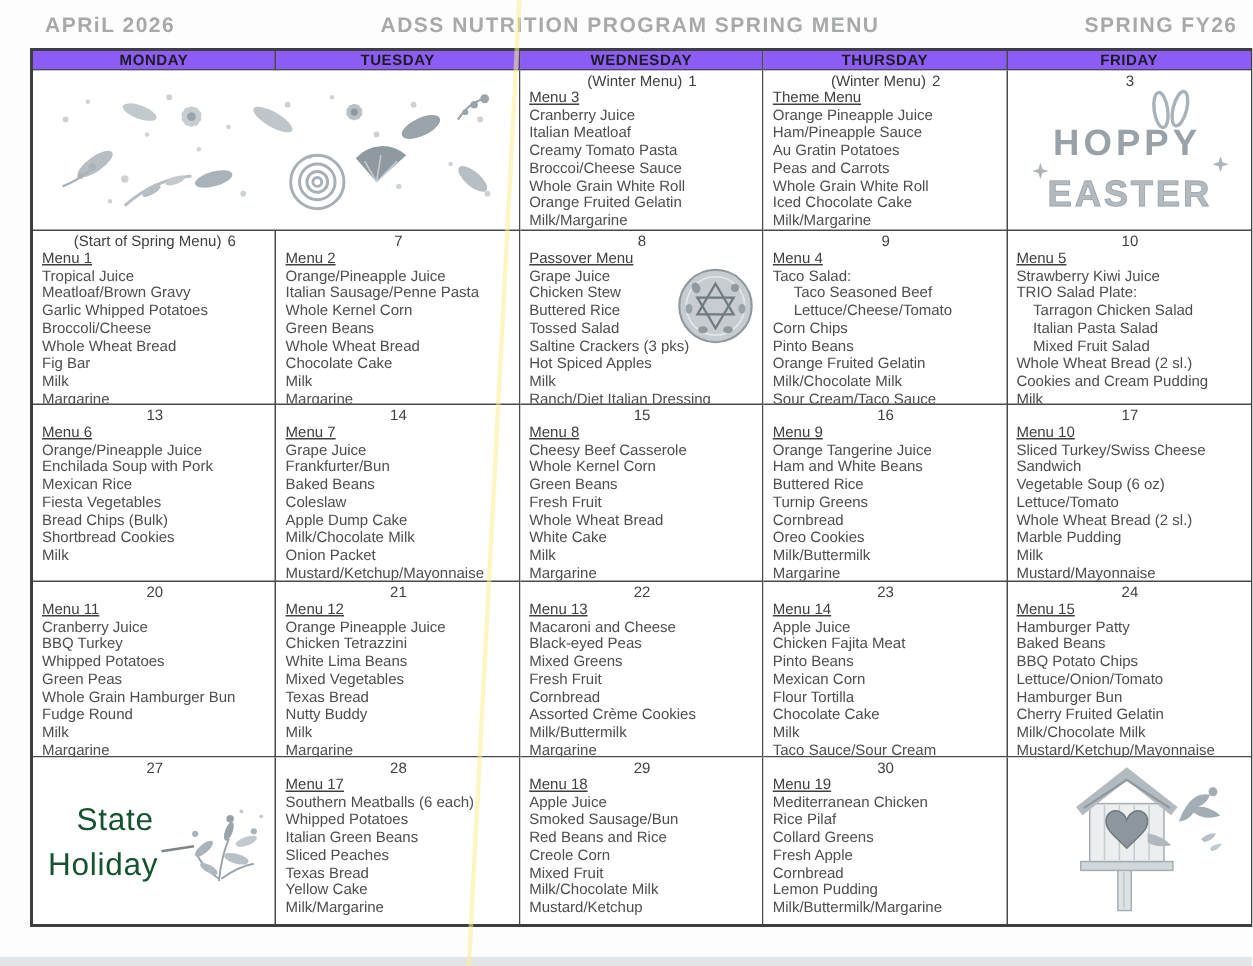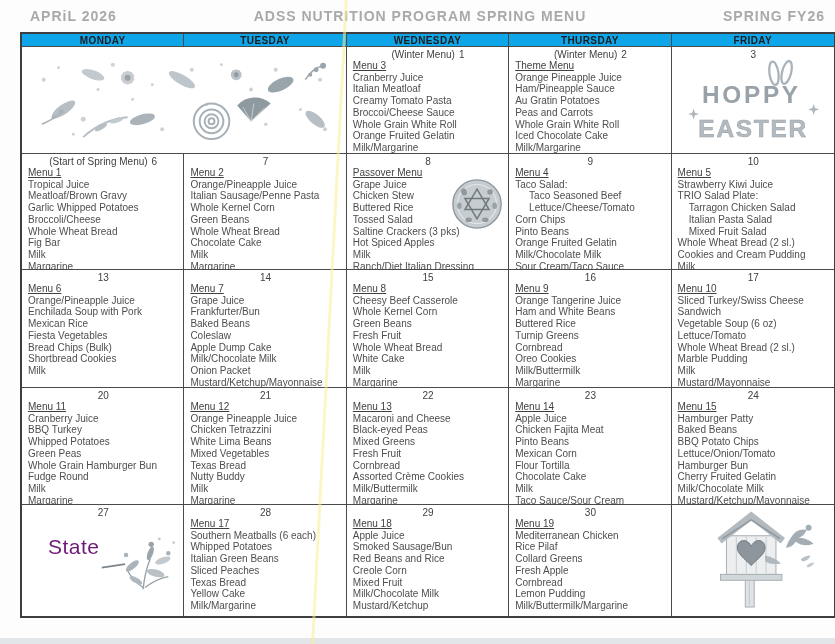--- a/index.html
+++ b/index.html
@@ -27,21 +27,21 @@
     grid-template-columns:repeat(5,1fr);
     grid-template-rows:13px 107px 116px 118px 117px 111px;
     border:2px solid #3e3e40;
     background:#fff;
     box-sizing:content-box;
   }
   .day-header{
     border-right:1px solid #4a4a4c;border-bottom:1px solid #4a4a4c;
     font-size:10px;font-weight:bold;color:#1c1c1e;
     text-align:center;line-height:13px;letter-spacing:.4px;
-    background:#0ea5e9;
+    background:#8b5cf6;
   }
   .cell{
     position:relative;
     border-right:1px solid #4a4a4c;border-bottom:1px solid #4a4a4c;
     padding:2px 5px 0 6px;box-sizing:border-box;
     overflow:hidden;background:#fff;
   }
   .last-col{border-right:none !important;}
   .last-row{border-bottom:none !important;}
   .date-line{
@@ -59,21 +59,21 @@
     white-space:pre-wrap;position:relative;z-index:2;
   }
   
   .art{position:absolute;z-index:1;}
   .floral-art{left:2px;top:3px;width:calc(100% - 4px);height:calc(100% - 7px);}
   .easter-art{left:0;top:11px;width:100%;height:calc(100% - 13px);}
   .birdhouse-art{left:2px;top:2px;width:calc(100% - 4px);height:calc(100% - 5px);}
   .seder-art{position:absolute;z-index:1;top:24px;right:5px;width:52px;height:52px;}
   .holiday-wrap{position:absolute;z-index:1;left:4px;right:3px;top:13px;bottom:4px;display:flex;}
   .holiday-text{
-    font-size:21px;line-height:30px;color:#701a75;
+    font-size:21px;line-height:30px;color:#14532d;
     letter-spacing:.5px;padding-top:14px;padding-left:6px;text-align:center;
   }
   .holiday-text div:first-child{padding-left:16px;}
   .holiday-art{margin-left:auto;margin-top:10px;width:92px;height:74px;}
   svg text{font-family:"Liberation Sans","DejaVu Sans",sans-serif;}
 
   
   .yellow-stripe{
     position:absolute;left:345px;top:-4px;width:3px;height:660px;
     background:rgba(250,238,150,.55);
@@ -433,20 +433,21 @@
         <div class="menu-item">Milk/Chocolate Milk</div>
         <div class="menu-item">Mustard/Ketchup/Mayonnaise</div>
       </div>
       <div class="cell last-row">
         <div class="date-line">
           <span>27</span>
         </div>
   <div class="holiday-wrap">
     <div class="holiday-text">
       <div>State</div>
+      <div>Holiday</div>
     </div>
     <svg class="holiday-art" viewBox="0 0 90 70">
       <path d="M2 38 L28 34" stroke="#7d858b" stroke-width="2"></path>
       <path d="M48 62 q2 -20 8 -34" stroke="#98a2a8" fill="none" stroke-width="1.5"></path>
       <path d="M50 60 q14 -10 26 -12" stroke="#98a2a8" fill="none" stroke-width="1.5"></path>
       <path d="M48 60 q-12 -8 -18 -20" stroke="#98a2a8" fill="none" stroke-width="1.5"></path>
       <ellipse cx="36" cy="36" rx="9" ry="3.5" transform="rotate(-40 36 36)" fill="#aab3ba"></ellipse>
       <ellipse cx="62" cy="44" rx="10" ry="4" transform="rotate(15 62 44)" fill="#b9c1c7"></ellipse>
       <ellipse cx="56" cy="22" rx="8" ry="3" transform="rotate(-70 56 22)" fill="#9aa4ab"></ellipse>
       <ellipse cx="70" cy="30" rx="9" ry="3.5" transform="rotate(-20 70 30)" fill="#c3cacf"></ellipse>

